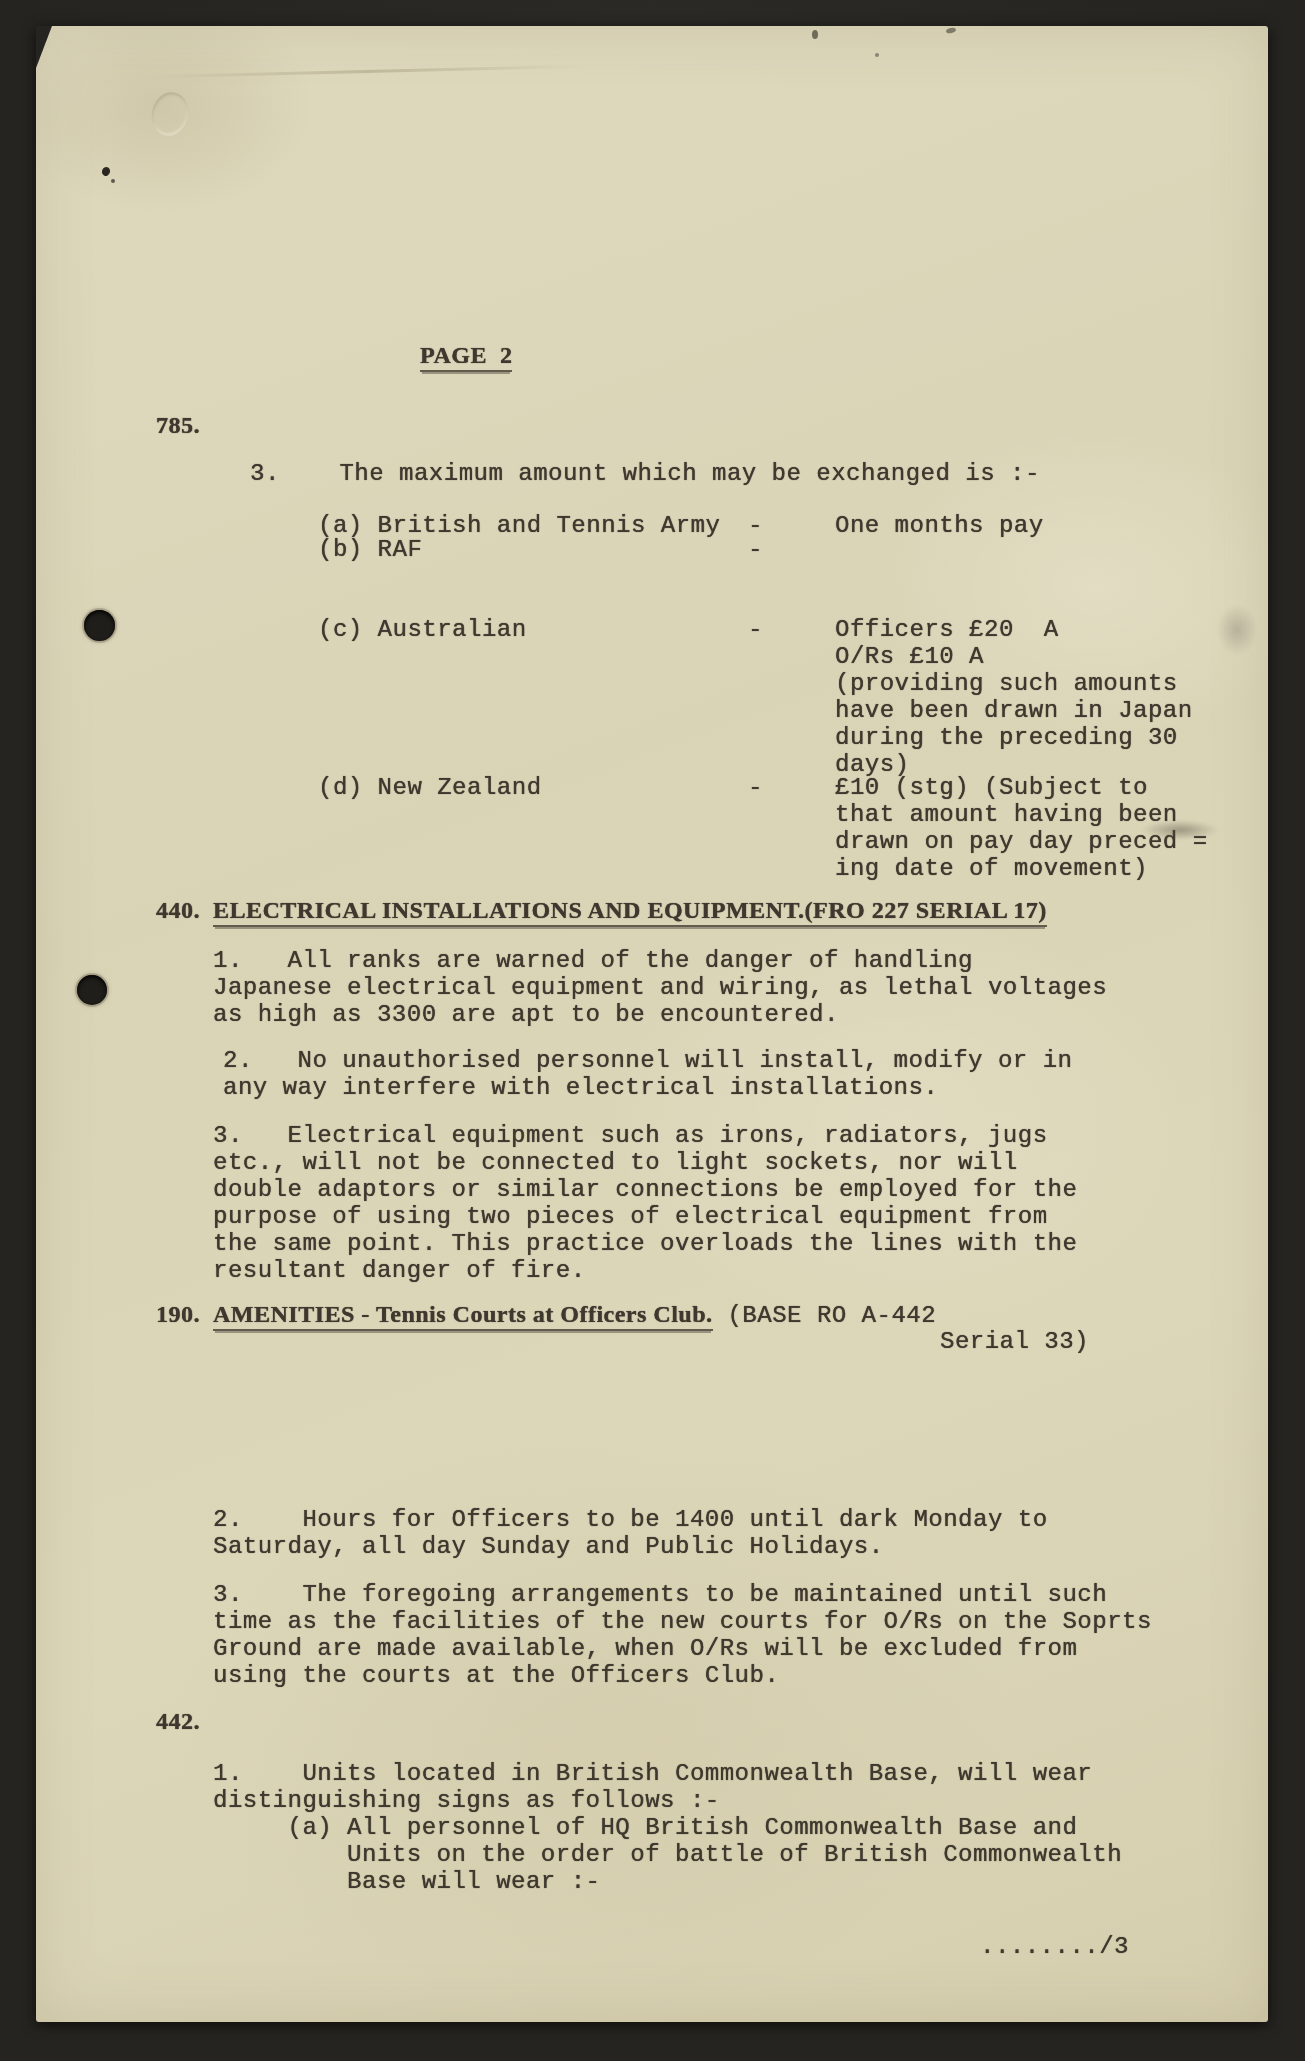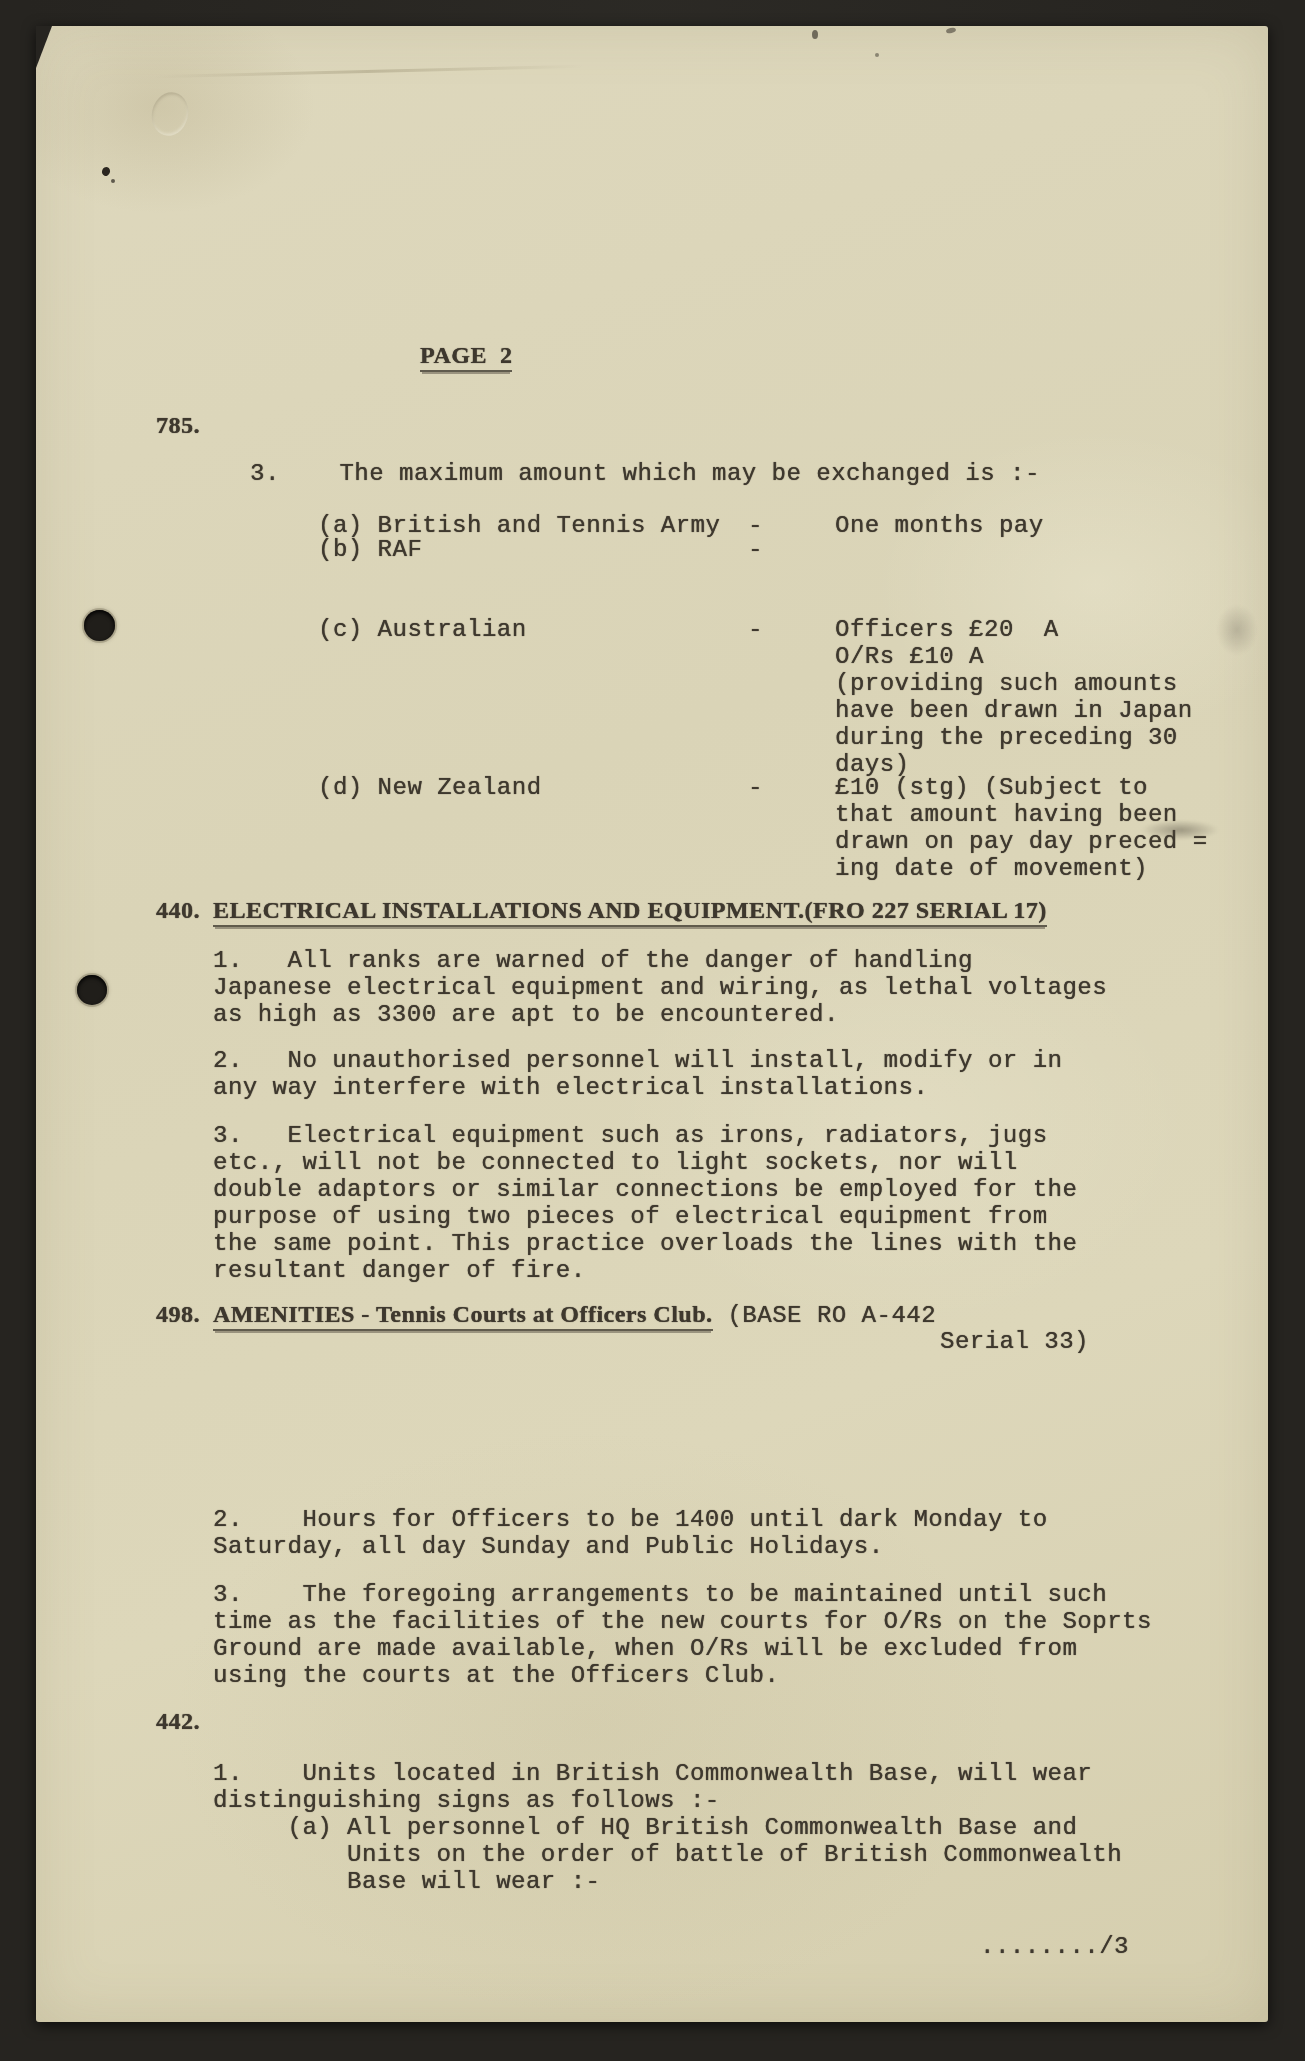--- a/index.html
+++ b/index.html
@@ -83,30 +83,30 @@
   <div class="typed" style="left:799px;top:748px">£10 (stg) (Subject to
 that amount having been
 drawn on pay day preced =
 ing date of movement)</div>
 
   <div class="typed hd" style="left:120px;top:871px">440.</div>
   <div class="typed" style="left:177px;top:871px"><span class="u hd">ELECTRICAL INSTALLATIONS AND EQUIPMENT.(FRO 227 SERIAL 17)</span></div>
   <div class="typed" style="left:177px;top:921px">1.   All ranks are warned of the danger of handling
 Japanese electrical equipment and wiring, as lethal voltages
 as high as 3300 are apt to be encountered.</div>
-  <div class="typed" style="left:177px;top:1021px">2.   No unauthorised personnel will install, modify or in
+  <div class="typed" style="left:187px;top:1021px">2.   No unauthorised personnel will install, modify or in
 any way interfere with electrical installations.</div>
   <div class="typed" style="left:177px;top:1096px">3.   Electrical equipment such as irons, radiators, jugs
 etc., will not be connected to light sockets, nor will
 double adaptors or similar connections be employed for the
 purpose of using two pieces of electrical equipment from
 the same point. This practice overloads the lines with the
 resultant danger of fire.</div>
 
-  <div class="typed hd" style="left:120px;top:1275px">498.</div>
+  <div class="typed hd" style="left:120px;top:1275px">190.</div>
   <div class="typed" style="left:177px;top:1275px"><span class="u hd">AMENITIES - Tennis Courts at Officers Club.</span><span> (BASE RO A-442</span><span style="position:absolute;left:727px;top:27px">Serial 33)</span></div>
   <div class="typed" style="left:177px;top:1480px">2.    Hours for Officers to be 1400 until dark Monday to
 Saturday, all day Sunday and Public Holidays.</div>
   <div class="typed" style="left:177px;top:1555px">3.    The foregoing arrangements to be maintained until such
 time as the facilities of the new courts for O/Rs on the Soprts
 Ground are made available, when O/Rs will be excluded from
 using the courts at the Officers Club.</div>
 
   <div class="typed hd" style="left:120px;top:1682px">442.</div>
   <div class="typed" style="left:177px;top:1734px">1.    Units located in British Commonwealth Base, will wear

